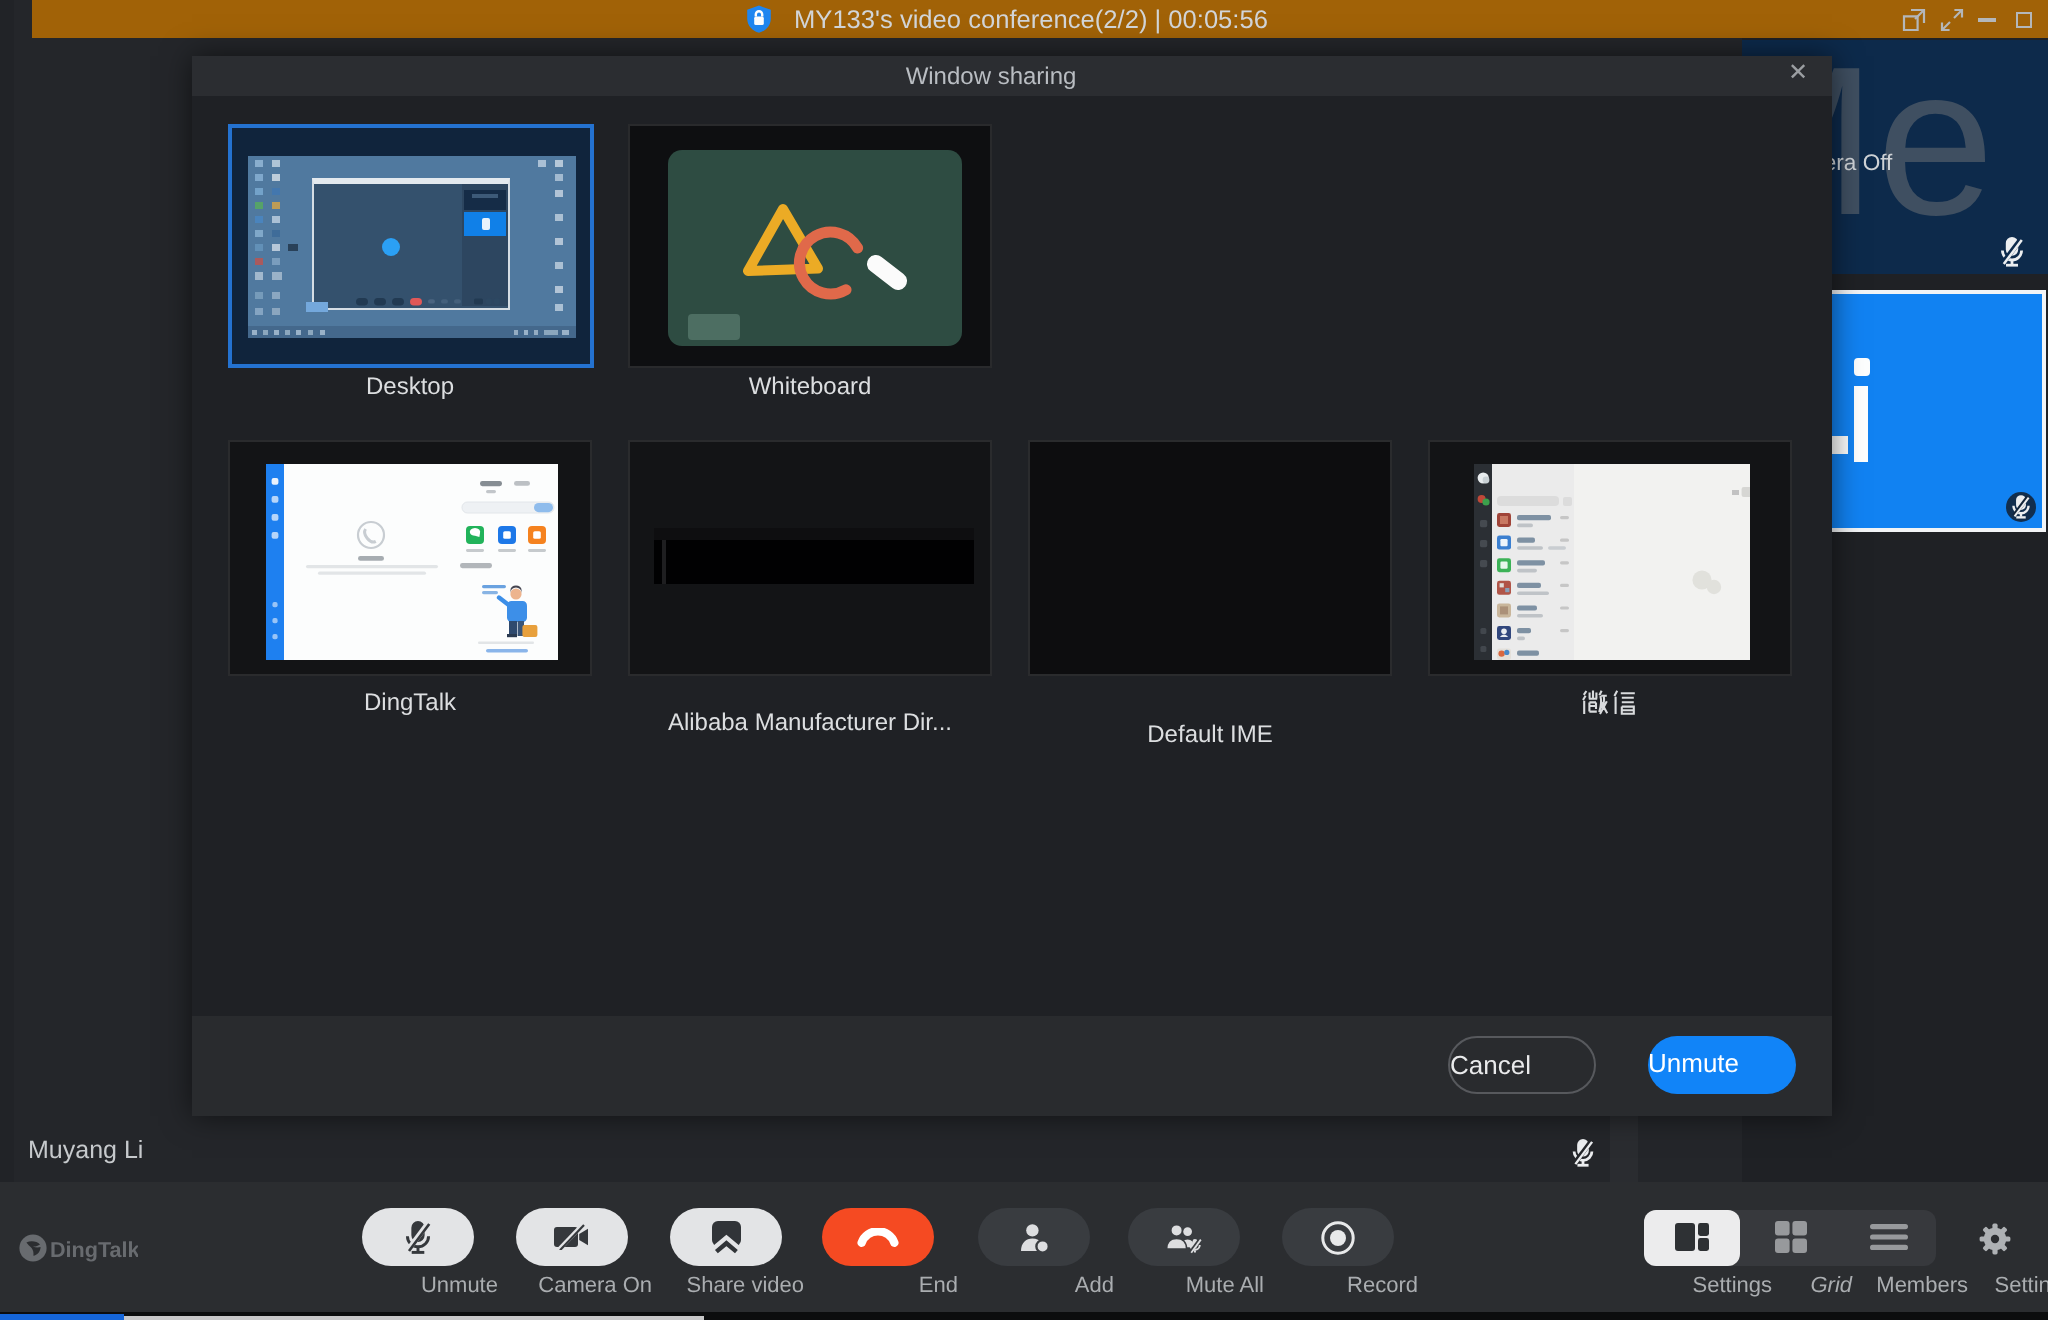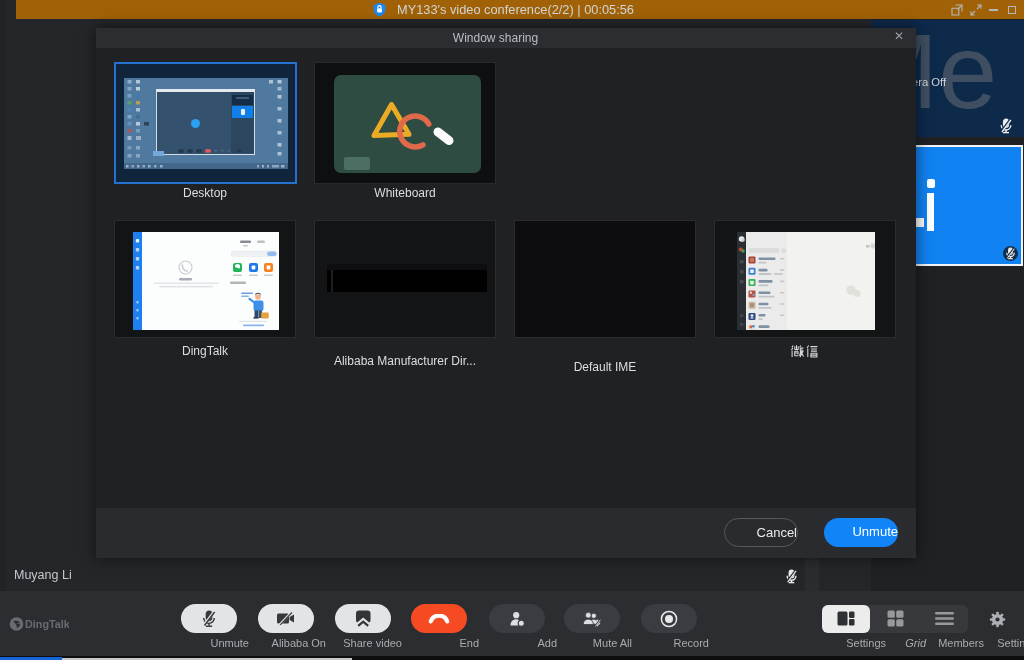--- a/index.html
+++ b/index.html
@@ -22,21 +22,21 @@
 
   
   #stagename { position:absolute; left:14px; top:568px; font-size:12.5px; color:#c6c9cc; }
 
   
   #dialog { position:absolute; left:96px; top:28px; width:820px; height:530px; background:#1f2125; box-shadow:0 0 14px rgba(0,0,0,.55); }
   #dlghead { position:absolute; left:0; top:0; width:820px; height:20px; background:#2b2d31; }
   #dlghead .t { position:absolute; left:0; top:3px; width:799px; text-align:center; font-size:12px; color:#b9bdc2; }
   #dlghead .x { position:absolute; right:12px; top:1px; font-size:12px; color:#9b9ea2; }
   #dlgfoot { position:absolute; left:0; top:480px; width:820px; height:50px; background:#292b2e; }
-  .btn { position:absolute; top:10px; height:29px; border-radius:15px; font-size:13px; text-align:right; line-height:28px; }
+  .btn { position:absolute; top:10px; height:29px; border-radius:15px; font-size:13px; text-align:left; line-height:28px; }
   #btncancel { left:628px; width:74px; border:1px solid #57595d; color:#e9eaeb; }
   #btnshare { left:728px; width:74px; background:#1184f8; color:#fff; }
 
   .thumb { position:absolute; background:#131416; border:1px solid #2a2b2d; }
   .tlabel { position:absolute; font-size:12px; color:#dcdee0; text-align:center; width:182px; }
 
   
   #th-desktop { left:18px; top:34px; width:183px; height:122px; background:#10243c; border:2px solid #2472d0; }
   
   #th-wb { left:218px; top:34px; width:182px; height:122px; background:#0e0f11; border:1px solid #292a2c; }
@@ -409,21 +409,21 @@
     </svg>
     <div class="plabel" style="left:169px;">Unmute</div>
 
     <div class="pill light" style="left:258px;"></div>
     <svg class="abs" style="left:276px; top:21px;" width="20" height="13" viewBox="0 0 20 13">
       <rect x="1" y="1.5" width="12" height="10" rx="1.5" fill="#35383c"></rect>
       <path d="M13.6 5 L18 2.4 L18 10.6 L13.6 8 Z" fill="#35383c"></path>
       <path d="M15.5 0.2 L3.5 12.8" stroke="#e3e4e6" stroke-width="2.2"></path>
       <path d="M16 0.5 L4 13.1" stroke="#35383c" stroke-width="1.1"></path>
     </svg>
-    <div class="plabel" style="left:246px;">Alibaba On</div>
+    <div class="plabel" style="left:246px;">Camera On</div>
 
     <div class="pill light" style="left:335px;"></div>
     <svg class="abs" style="left:355px; top:19px;" width="16" height="17" viewBox="0 0 16 17">
       <rect x="1" y="0.5" width="14.5" height="12.5" rx="3" fill="#313438"></rect>
       <path d="M1.5 15.2 L8.2 9.6 L14.9 15.2" fill="none" stroke="#e3e4e6" stroke-width="3.4"></path>
       <path d="M3.2 15.8 L8.2 11.6 L13.2 15.8" fill="none" stroke="#313438" stroke-width="2.2"></path>
     </svg>
     <div class="plabel" style="left:322px;">Share video</div>
 
     <div class="pill" style="left:411px; background:#f54a22;"></div>

